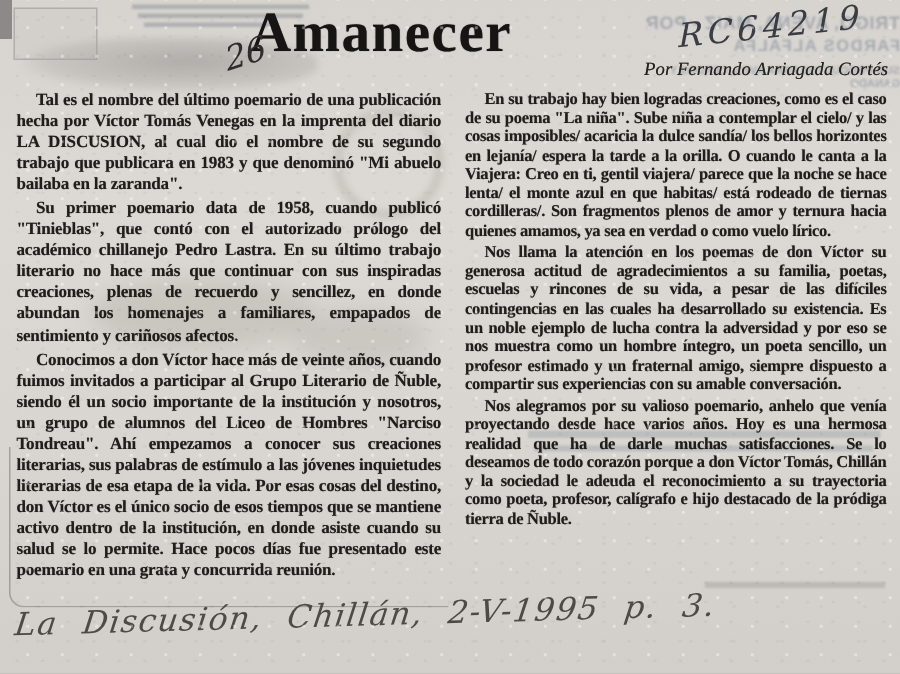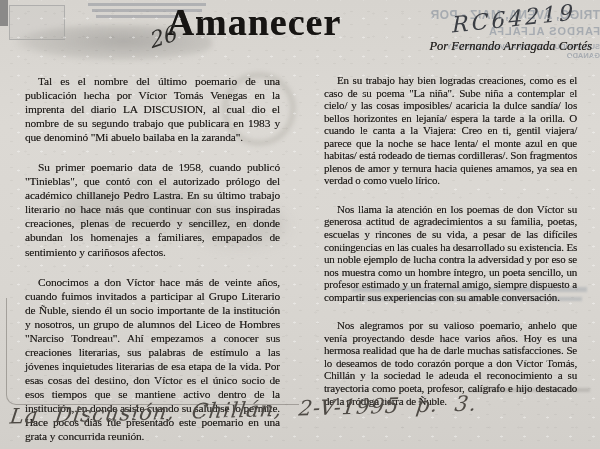--- a/index.html
+++ b/index.html
@@ -19,21 +19,21 @@
     font-size:12.5px;font-weight:normal;font-style:italic;color:#24211e;
     text-shadow:0 0 .4px rgba(20,18,16,.6);
   }
   
   .columns{
     position:absolute;top:58px;left:9px;width:584px;
     display:flex;gap:12px;color:#201d1a;
   }
   .col{text-align:justify;hyphens:auto;-webkit-hyphens:auto;
     text-shadow:0 0 .5px rgba(25,22,20,.55);}
-  .col p{margin:16px;text-indent:13px;}
+  .col p{margin:2px;text-indent:13px;font-weight:bold;}
   .col-left{width:287px;font-size:11.4px;line-height:14.05px;letter-spacing:-.15px;}
   .col-right{width:285px;font-size:11px;line-height:12.55px;letter-spacing:-.2px;}
   
   .hand{position:absolute;font-family:"DejaVu Serif",serif;font-style:italic;white-space:nowrap;}
   .mark-code{top:6px;left:452px;font-size:22px;color:#3a3d43;
     letter-spacing:3px;transform:rotate(-6deg) skewX(-6deg);}
   .mark-corner{top:24px;left:150px;font-size:22px;color:#2e2d2b;
     transform:rotate(-18deg) skewX(-8deg);}
   .citation{top:398px;left:10px;font-size:21px;color:#4e4a45;
     letter-spacing:1px;word-spacing:9px;transform:rotate(-1.6deg) skewX(-9deg);}

